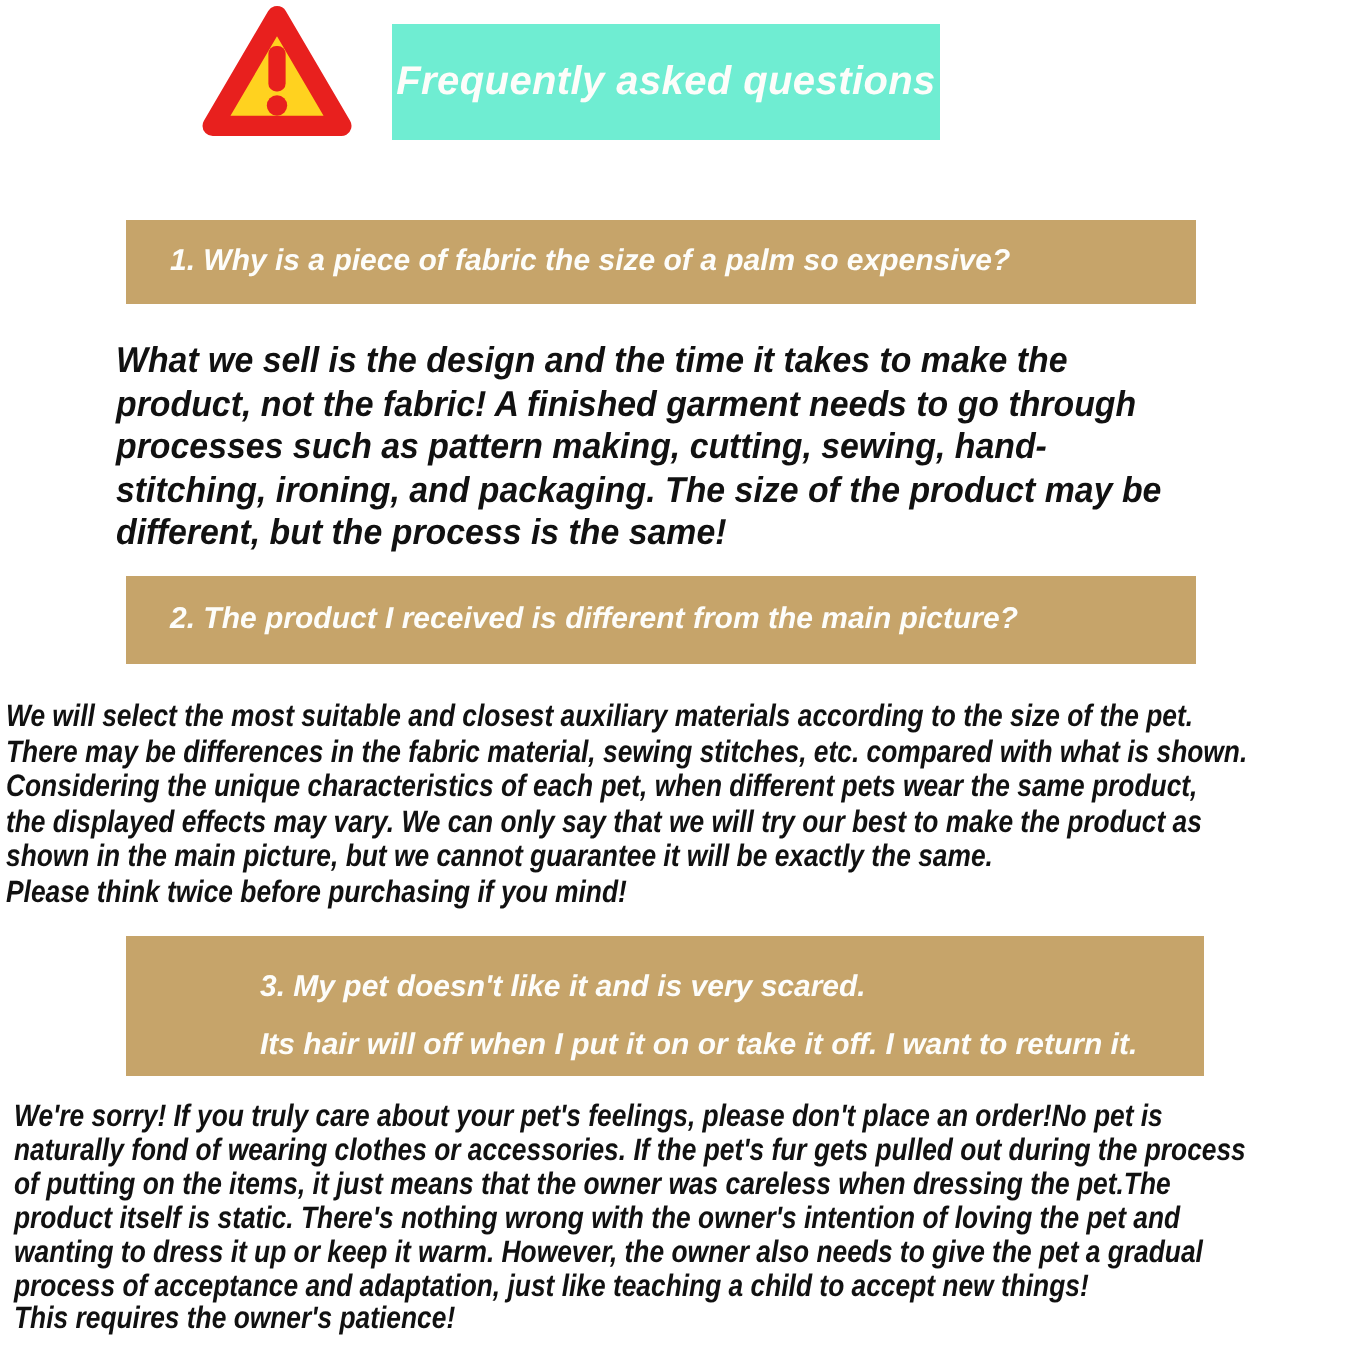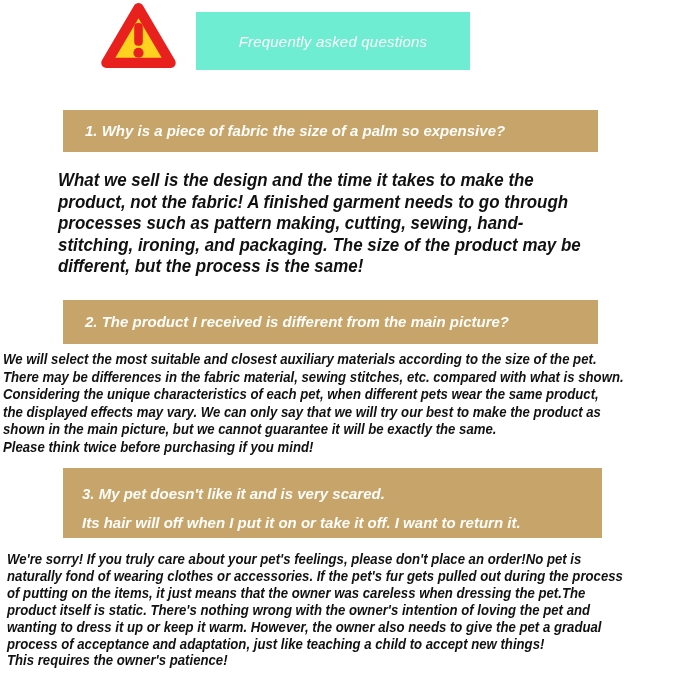--- a/index.html
+++ b/index.html
@@ -23,46 +23,46 @@
     position: absolute;
     left: 196px; top: 12px;
     width: 274px; height: 58px;
     background: var(--teal, #6FEDD2);
     display: flex;
     align-items: center;
     justify-content: center;
   }
   .faq-title-box span {
     color: var(--banner-text, #ffffff);
-    font-size: 15px;
-    font-weight: normal;
+    font-size: 20px;
+    font-weight: bold;
     font-style: italic;
     letter-spacing: 0.2px;
   }
 
   
   .q-banner {
     position: absolute;
     left: 63px;
     width: 535px;
     background: var(--tan, #C6A46A);
     color: var(--banner-text, #ffffff);
     font-weight: bold;
     font-style: italic;
     font-size: 15px;
     padding-left: 22px;
   }
   .q1 { top: 110px; height: 42px; line-height: 42px; }
-  .q2 { top: 300px; height: 44px; line-height: 44px; }
+  .q2 { top: 288px; height: 44px; line-height: 44px; }
   .q3 {
     top: 468px; height: 70px; width: 539px;
     padding-left: 19px; padding-top: 11px;
     line-height: 29px;
   }
-  .q3 div { white-space: nowrap; }
+  .q3 div { white-space: nowrap; margin-left: 48px; }
 
   
   .answer {
     position: absolute;
     color: var(--body-text, #111111);
     font-weight: bold;
     font-style: italic;
     white-space: pre-line;
     transform-origin: 0 0;
   }

